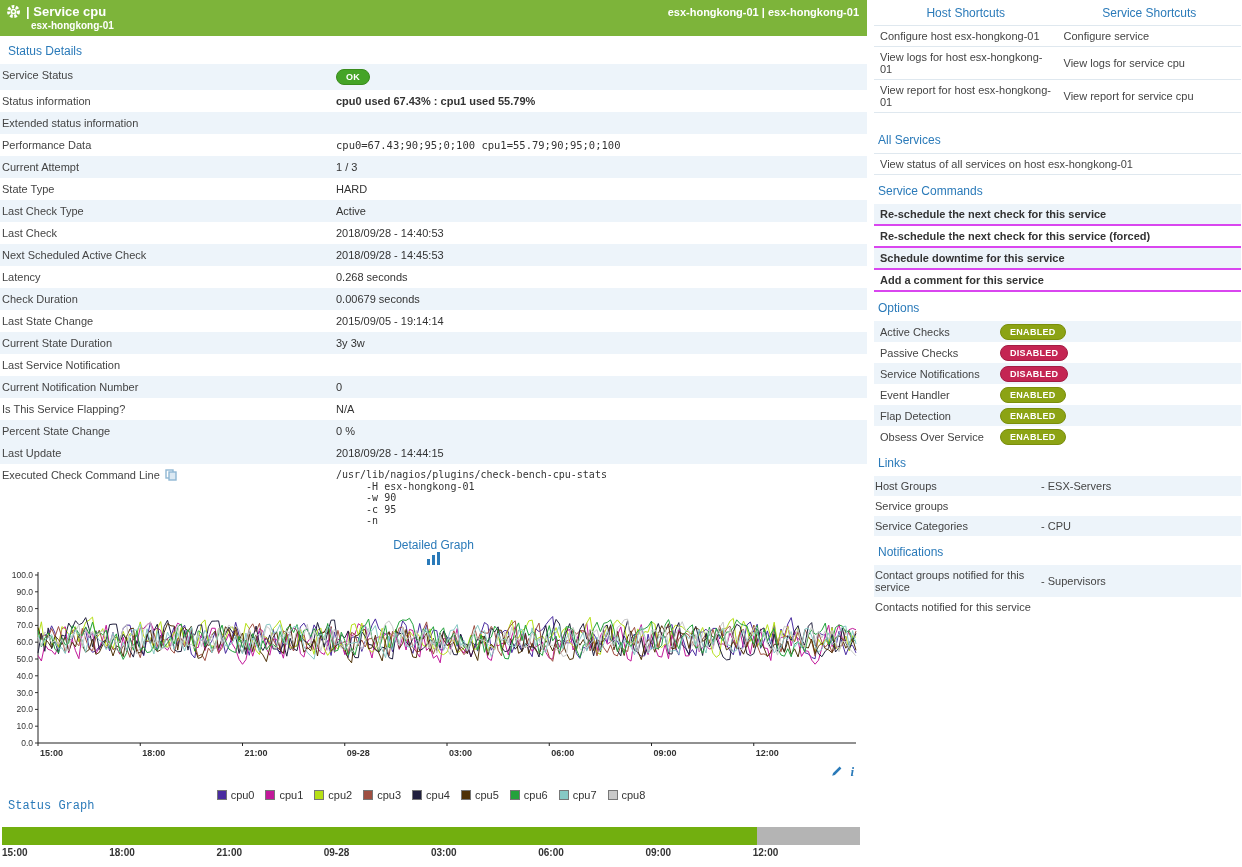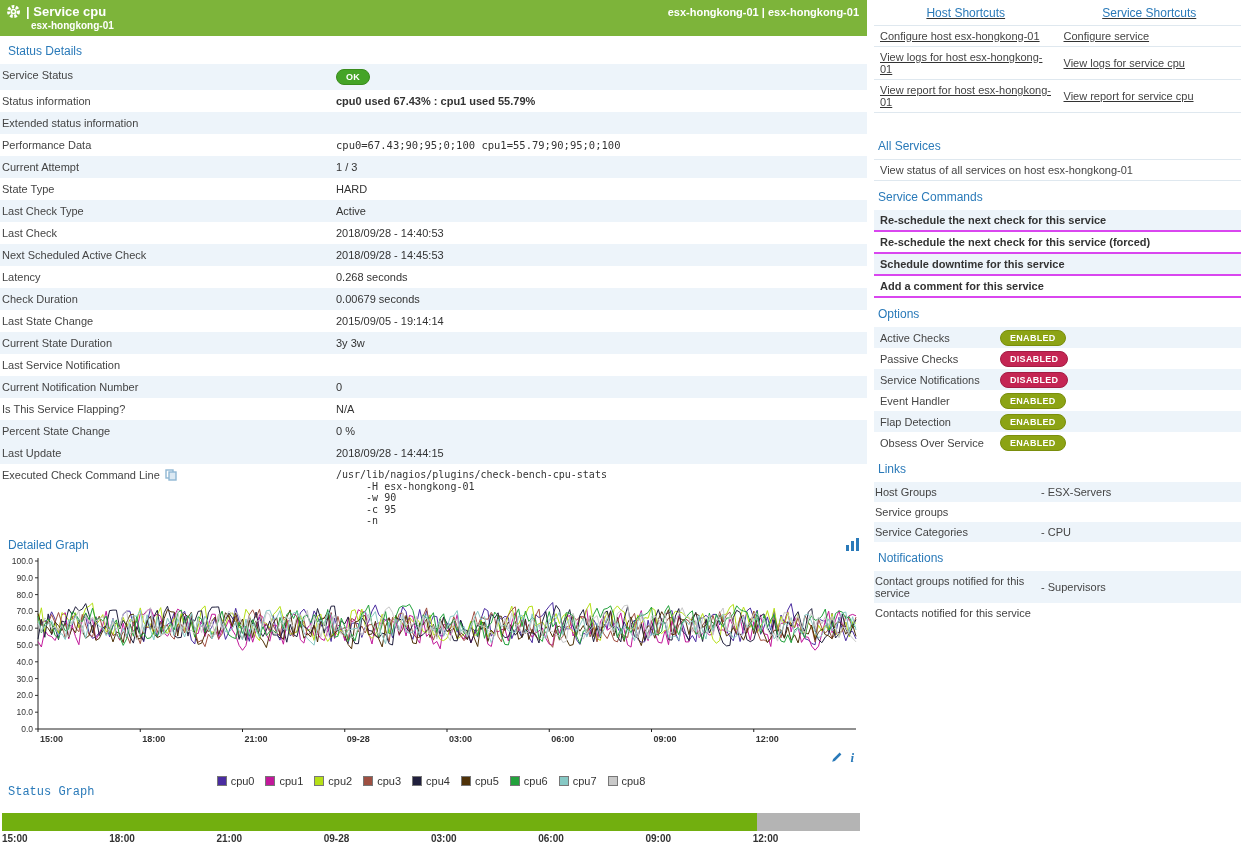--- a/index.html
+++ b/index.html
@@ -32,38 +32,38 @@
   .bold{font-weight:bold;}
   .mono{font-family:"DejaVu Sans Mono","Liberation Mono",monospace;font-size:10.5px;}
   pre.cmd{font-family:"DejaVu Sans Mono","Liberation Mono",monospace;font-size:10px;line-height:11.5px;}
   .cmd-icon{margin-left:5px;vertical-align:-2px;display:inline-block;cursor:pointer;}
 
   .badge{display:inline-block;color:#fff;font-weight:bold;font-size:9px;border-radius:9px;padding:2px 9px;letter-spacing:.3px;line-height:10px;}
   .badge.ok{background:var(--ok);border:1px solid #3a8c1d;}
   .badge.enabled{background:var(--enabled);border:1px solid #7a8e0c;}
   .badge.disabled{background:var(--disabled);border:1px solid #a31c44;}
 
-  .graph-head{display:flex;justify-content:space-between;align-items:center;padding:6px 8px 2px;}
+  .graph-head{display:flex;justify-content:space-between;align-items:center;padding:6px 8px 2px;flex-direction:column;}
   .graph-head .t{color:var(--blue);font-size:12px;cursor:pointer;}
   .chart-wrap{padding:0 2px;}
   .legend{position:relative;height:20px;display:flex;justify-content:center;align-items:center;width:862px;}
   .legend-items{display:flex;gap:11px;align-items:center;margin-top:44px;}
   .legend-item{display:flex;align-items:center;gap:4px;font-size:11px;color:#333;}
   .swatch{width:10px;height:10px;display:inline-block;border:1px solid #777;}
   .legend-icons{position:absolute;right:8px;top:1px;display:flex;gap:7px;align-items:center;}
   .info-i{font-family:"Liberation Serif","DejaVu Serif",serif;font-style:italic;font-weight:bold;color:var(--blue);font-size:13px;cursor:pointer;}
 
   .statusbar{margin:8px 5px 0 2px;height:18px;display:flex;width:858px;}
   .seg-ok{background:var(--sgreen);height:100%;}
   .seg-gray{background:var(--sgray);height:100%;}
   .sg-labels{position:relative;height:13px;margin:2px 5px 0 2px;width:858px;font-size:10px;font-weight:bold;color:#333;}
   .sg-labels span{position:absolute;top:0;}
 
   
-  .rp-table{width:100%;border-collapse:collapse;margin-bottom:17px;text-decoration:underline;}
+  .rp-table{width:100%;border-collapse:collapse;margin-bottom:11px;}
   .rp-table td.rp-header{color:var(--blue);font-size:12px;text-align:center;padding:4px 2px 5px;cursor:pointer;}
   .rp-table td.rp-cell{border-top:1px solid var(--border);padding:4px 6px;font-size:11px;color:#444;width:50%;cursor:pointer;}
   .rp-table tr:last-child td.rp-cell{border-bottom:1px solid var(--border);}
   .rp-section-title{color:var(--blue);font-size:12px;padding:9px 4px 6px;cursor:pointer;}
   .rp-row.bordered{border-top:1px solid var(--border);border-bottom:1px solid var(--border);padding:4px 6px;color:#444;cursor:pointer;}
   .cmd-row{padding:4px 6px;font-weight:bold;color:#333;border-bottom:2px solid #d946ef;cursor:pointer;}
   .opt-row{display:flex;align-items:center;padding:3px 6px;height:21px;}
   .opt-label{flex:0 0 120px;color:#444;}
   .link-row{display:flex;padding:4px 1px;min-height:19px;align-items:center;}
   .link-label{flex:0 0 166px;color:#444;}

